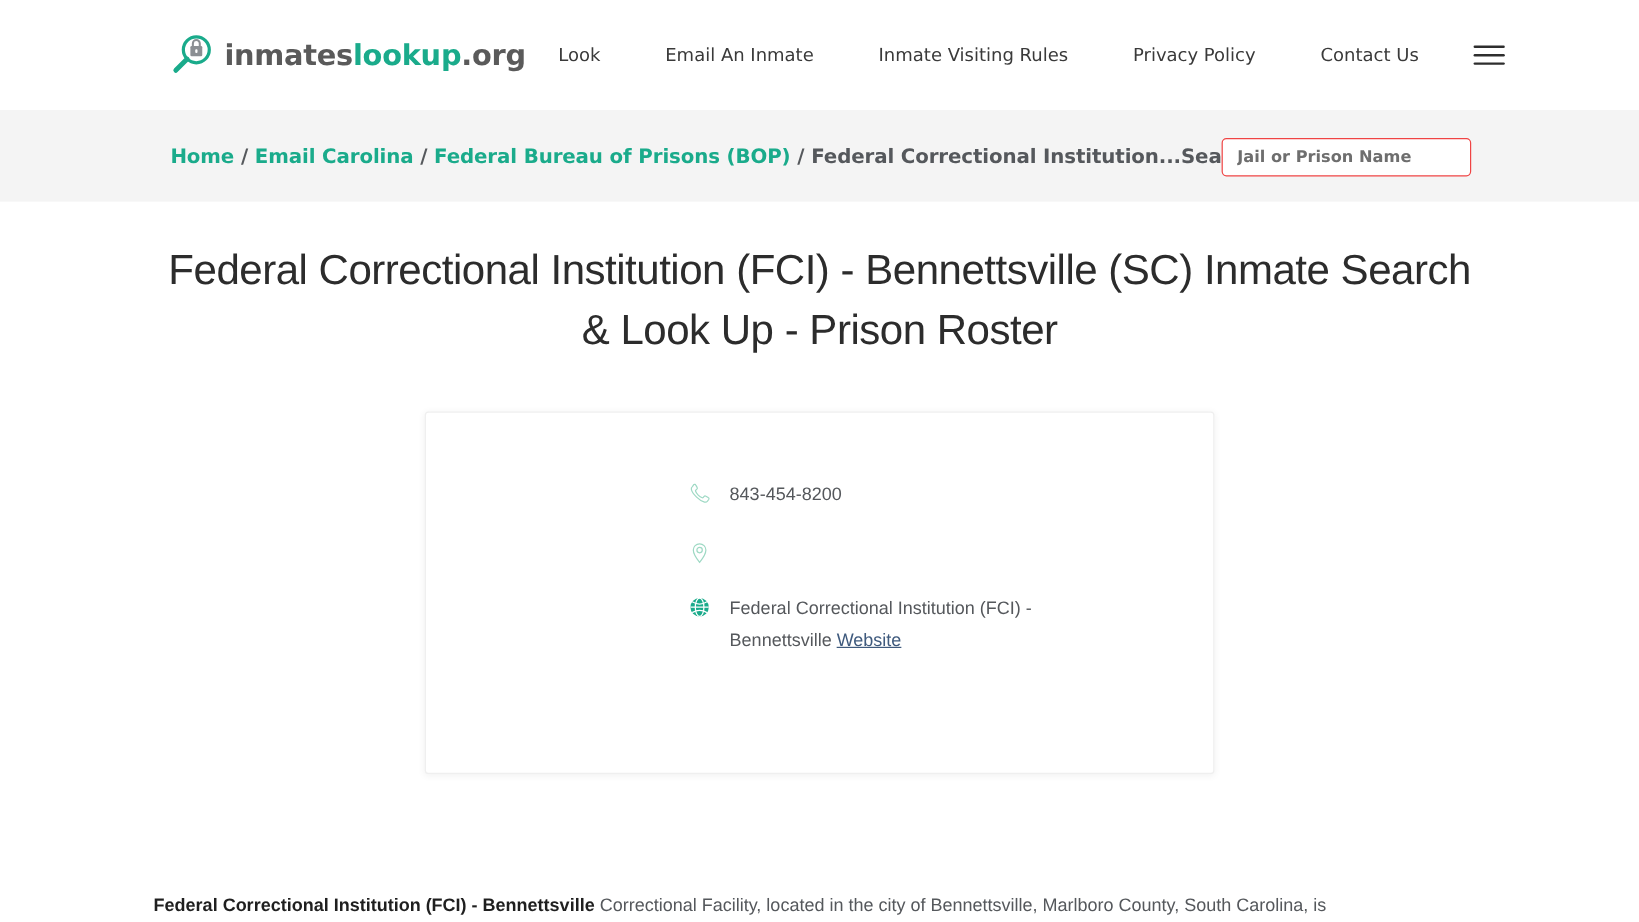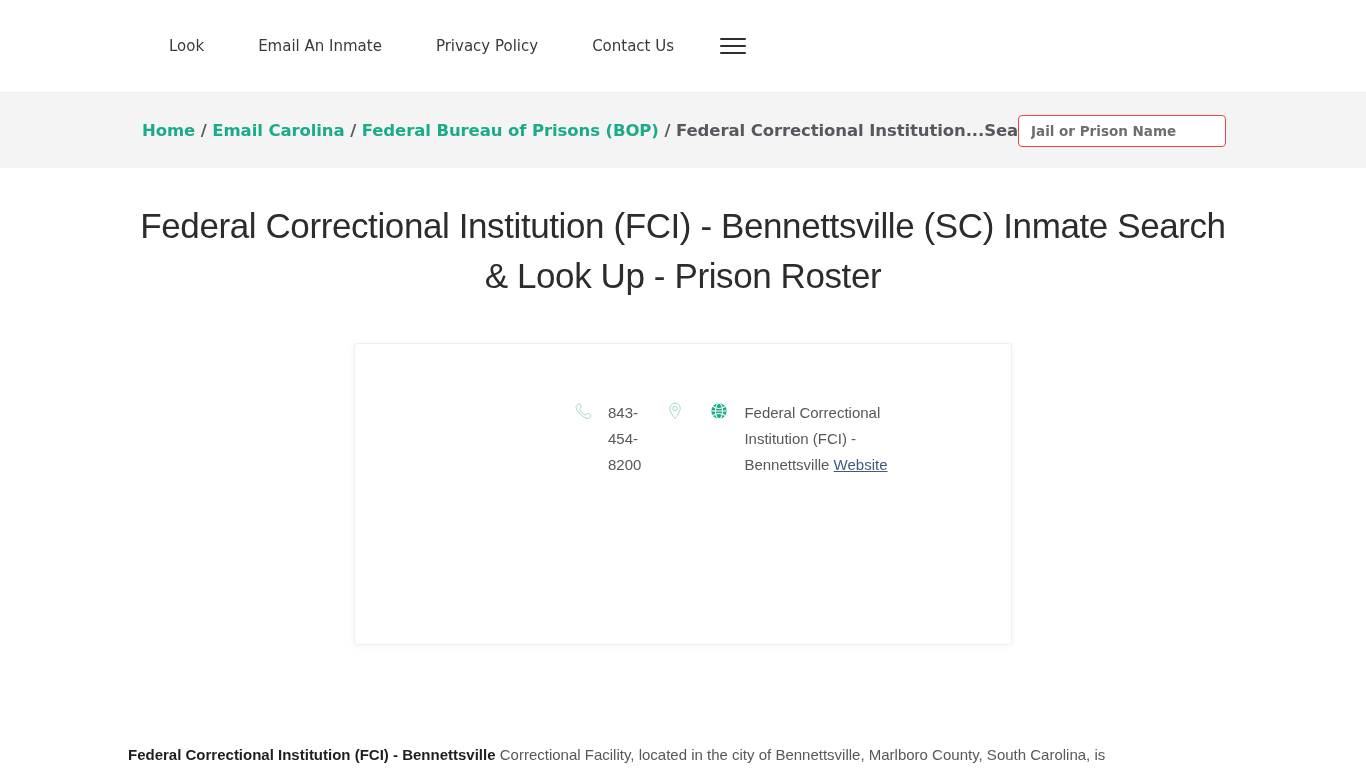--- a/index.html
+++ b/index.html
@@ -152,20 +152,21 @@
     box-shadow: 0 1px 6px rgba(0,0,0,0.055);
     padding: 56px 0 0 0;
     display: flex;
     flex-direction: column;
     align-items: flex-start;
   }
   .contact-list {
     margin-left: 218px;
     width: 350px;
     display: flex;
+    flex-direction: column;
     gap: 24px;
   }
   .contact-row {
     display: flex;
     align-items: flex-start;
     gap: 15px;
   }
   .contact-icon {
     flex: 0 0 20px;
     width: 20px;
@@ -195,24 +196,39 @@
     font-family: Liberation Sans, sans-serif;
   }
   .body-copy b { color: #1f1f1f; font-weight: 700; }
 </style>
 </head>
 <body>
 
 <header class="site-header">
   <div class="header-inner">
 
+    <a class="brand" href="#">
+      <span class="brand-mark">
+        <svg viewBox="0 0 40 40" width="36" height="36" xmlns="http://www.w3.org/2000/svg">
+          <circle cx="24" cy="15" r="12" fill="none" stroke="#1aab8b" stroke-width="3"></circle>
+          <line x1="15.5" y1="23.5" x2="5" y2="34" stroke="#1aab8b" stroke-width="4.5" stroke-linecap="round"></line>
+          <rect x="18.5" y="11.5" width="11" height="9.5" rx="1.2" fill="#8b8f93"></rect>
+          <path d="M20.8 11.5 v-2.3 a3.2 3.2 0 0 1 6.4 0 v2.3" fill="none" stroke="#8b8f93" stroke-width="1.9"></path>
+          <rect x="23" y="14.4" width="2.1" height="3.6" rx="0.9" fill="#ffffff"></rect>
+        </svg>
+      </span>
+      <span class="brand-text">
+        <span class="t1">inmates</span><span class="t2">lookup</span><span class="t3">.org</span>
+      </span>
+    </a>
 
     <nav class="main-nav">
       <a class="nav-link" href="#">Look</a>
       <a class="nav-link" href="#">Email An Inmate</a>
+      <a class="nav-link" href="#">Inmate Visiting Rules</a>
       <a class="nav-link" href="#">Privacy Policy</a>
       <a class="nav-link" href="#">Contact Us</a>
       <div class="hamburger">
         <span></span>
         <span></span>
         <span></span>
       </div>
     </nav>
 
   </div>

